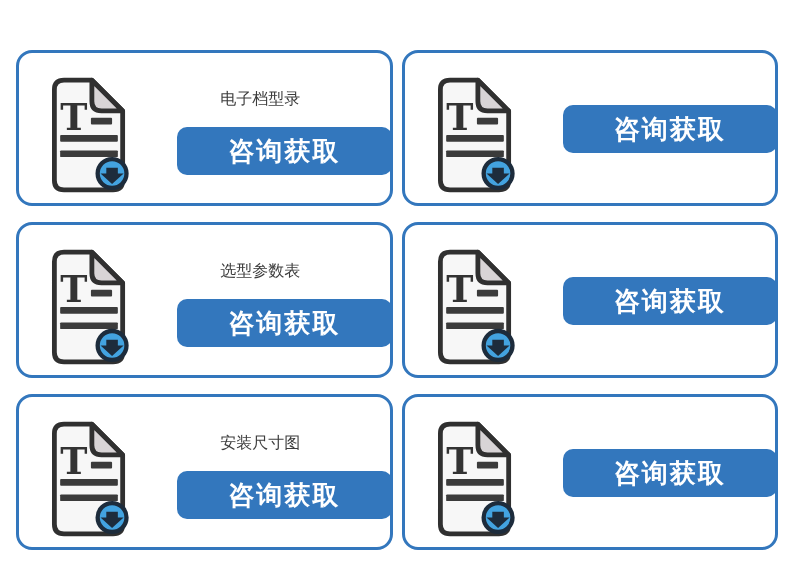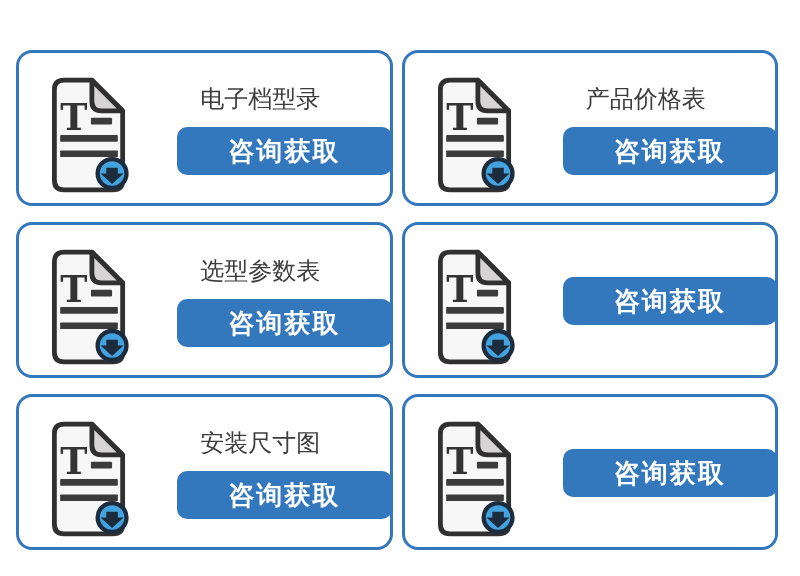--- a/index.html
+++ b/index.html
@@ -42,21 +42,21 @@
   .card-content {
     flex: 1 1 auto;
     display: flex;
     flex-direction: column;
     gap: 13px;
     padding-top: 2px;
     min-width: 0;
   }
   .card-title {
     text-align: center;
-    font-size: 24px;
+    font-size: 16px;
     line-height: 30px;
     color: #3c3c3c;
     white-space: nowrap;
   }
   .consult-btn {
     display: block;
     width: 100%;
     height: 48px;
     border: none;
     border-radius: 10px;
@@ -104,21 +104,20 @@
       <text x="22" y="57" font-size="38" font-weight="bold" font-family="DejaVu Serif, Liberation Serif, serif" fill="#333333">T</text>
       <rect x="54" y="44" width="22" height="7" rx="1" fill="#3b3b3b"></rect>
       <rect x="22" y="62" width="60" height="7" rx="1" fill="#3b3b3b"></rect>
       <rect x="22" y="78" width="60" height="7" rx="1" fill="#3b3b3b"></rect>
       <g>
         <circle cx="76" cy="102" r="15" fill="#43a3e0" stroke="#1d2c3c" stroke-width="4.5"></circle>
         <path d="M 70 96 h 12 v 6 h 6 l -12 11 l -12 -11 h 6 Z" fill="#1d2c3c"></path>
       </g>
     </svg>
     <div class="card-content">
-      <div class="card-title">产品价格表</div>
       <button class="consult-btn" type="button">咨询获取</button>
     </div>
   </div>
 
   <div class="card">
     <svg class="doc-icon" viewBox="0 0 104 124" xmlns="http://www.w3.org/2000/svg" aria-hidden="true">
       <path d="M 26 5 H 55 L 87 37 V 109 Q 87 119 77 119 H 26 Q 16 119 16 109 V 15 Q 16 5 26 5 Z" fill="#f7f7f7" stroke="#303030" stroke-width="5" stroke-linejoin="round"></path>
       <path d="M 55 5 V 27 Q 55 37 65 37 H 87 Z" fill="#d8d4d6" stroke="#303030" stroke-width="5" stroke-linejoin="round"></path>
       <text x="22" y="57" font-size="38" font-weight="bold" font-family="DejaVu Serif, Liberation Serif, serif" fill="#333333">T</text>
       <rect x="54" y="44" width="22" height="7" rx="1" fill="#3b3b3b"></rect>

